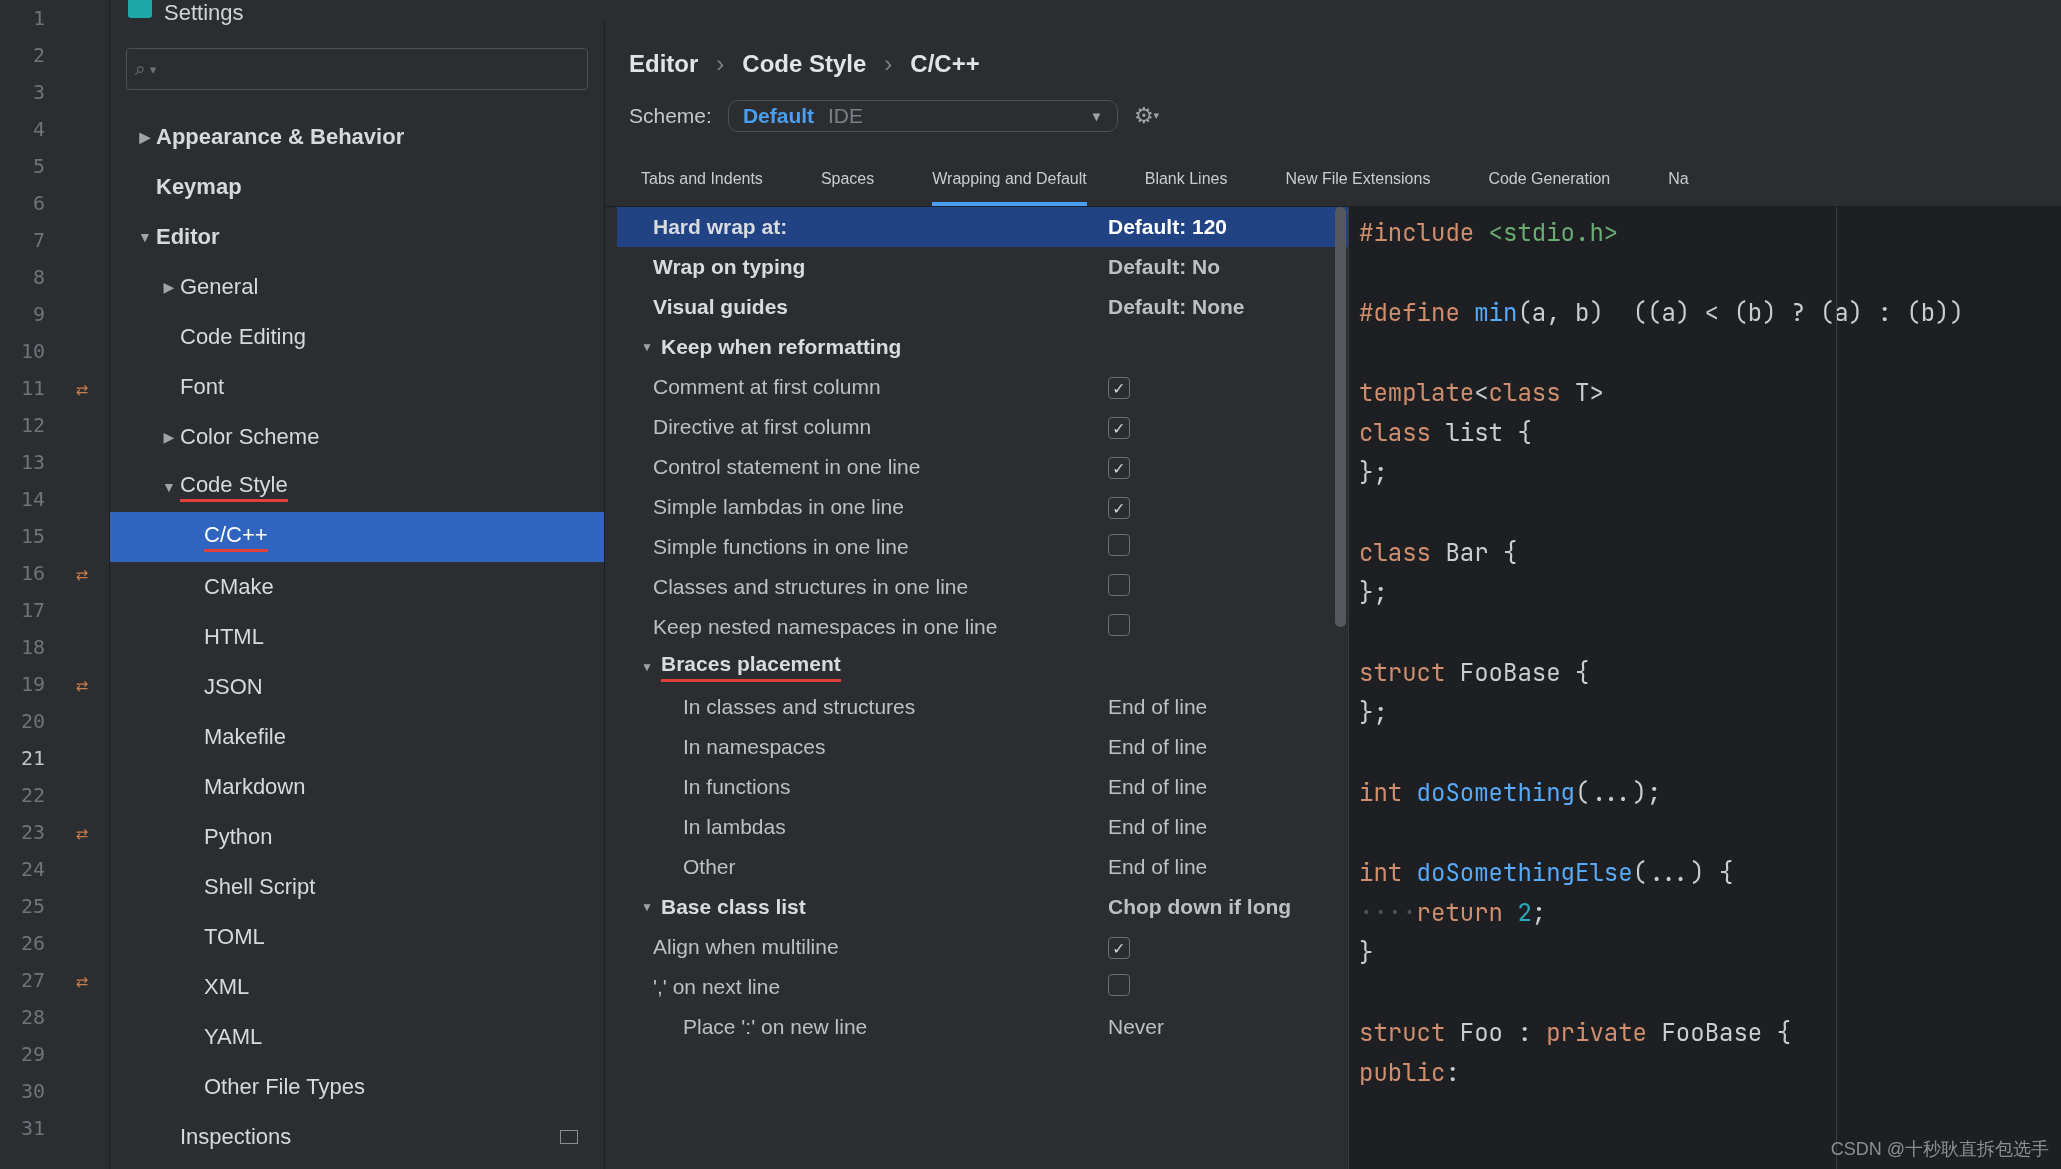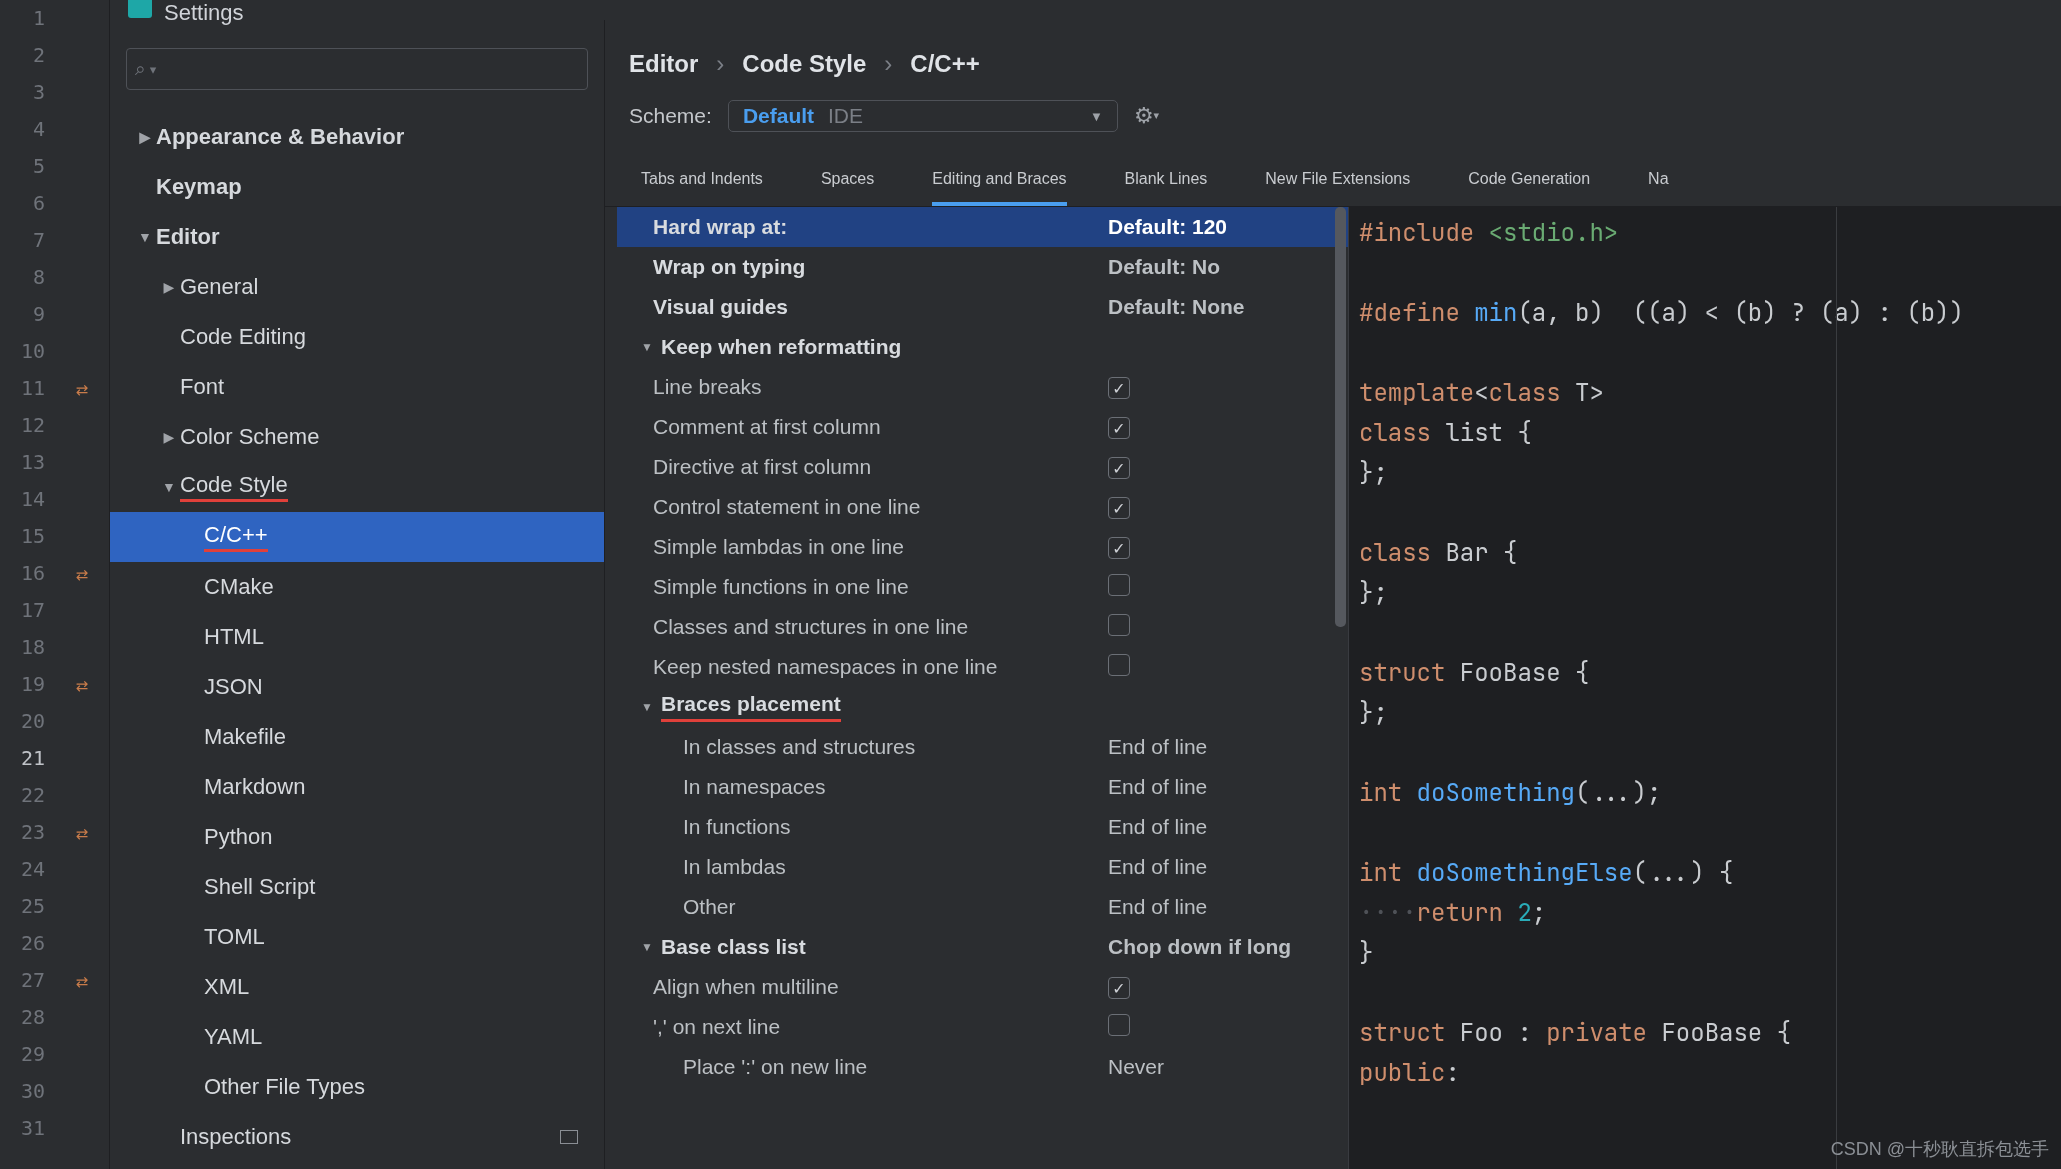--- a/index.html
+++ b/index.html
@@ -132,21 +132,21 @@
     display: flex;
     align-items: center;
     gap: 16px;
     padding: 16px 24px 26px 24px;
   }
   .scheme-row label { color: #c4c7cb; font-size: 21px; }
   .scheme-select {
     display: flex;
     align-items: center;
     border: 1px solid #4e5157;
-    border-radius: 5px;
+    border-radius: 10px;
     height: 24px;
     width: 390px;
     padding: 15px 14px;
     font-size: 21px;
     justify-content: space-between;
   }
   .scheme-select .main { color: #4a9eef; font-weight: 600; }
   .scheme-select .sub { color: #7b7f86; margin-left: 8px; }
   .gear { color: #9ea2a8; font-size: 22px; }
   .tabs {
@@ -435,21 +435,21 @@
             <span class="sub">IDE</span>
           </span>
           <span style="color:#9ea2a8;font-size:13px;">▼</span>
         </div>
         <span class="gear">⚙<span style="font-size:11px;position:relative;top:-4px;">▾</span></span>
       </div>
 
       <div class="tabs" id="tabs">
           <div class="tab">Tabs and Indents</div>
           <div class="tab">Spaces</div>
-          <div class="tab active">Editing and Braces</div>
+          <div class="tab active">Wrapping and Default</div>
           <div class="tab">Blank Lines</div>
           <div class="tab">New File Extensions</div>
           <div class="tab">Code Generation</div>
           <div class="tab">Na</div>
         </div>
 
       <div class="options-panel">
         <div class="options-list" id="options">
           <div class="scrollbar-light"></div>
         <div class="opt-row sel bold">
@@ -460,24 +460,20 @@
               <span class="label">Wrap on typing</span>
               <span class="val">Default: No</span>
             </div>
             <div class="opt-row bold">
               <span class="label">Visual guides</span>
               <span class="val">Default: None</span>
             </div>
             <div class="opt-row group bold">
               <span class="arrow">▼</span>
               <span class="label">Keep when reformatting</span>
-            </div>
-            <div class="opt-row">
-              <span class="label">Line breaks</span>
-              <span class="val"><span class="chk on"></span></span>
             </div>
             <div class="opt-row">
               <span class="label">Comment at first column</span>
               <span class="val"><span class="chk on"></span></span>
             </div>
             <div class="opt-row">
               <span class="label">Directive at first column</span>
               <span class="val"><span class="chk on"></span></span>
             </div>
             <div class="opt-row">

